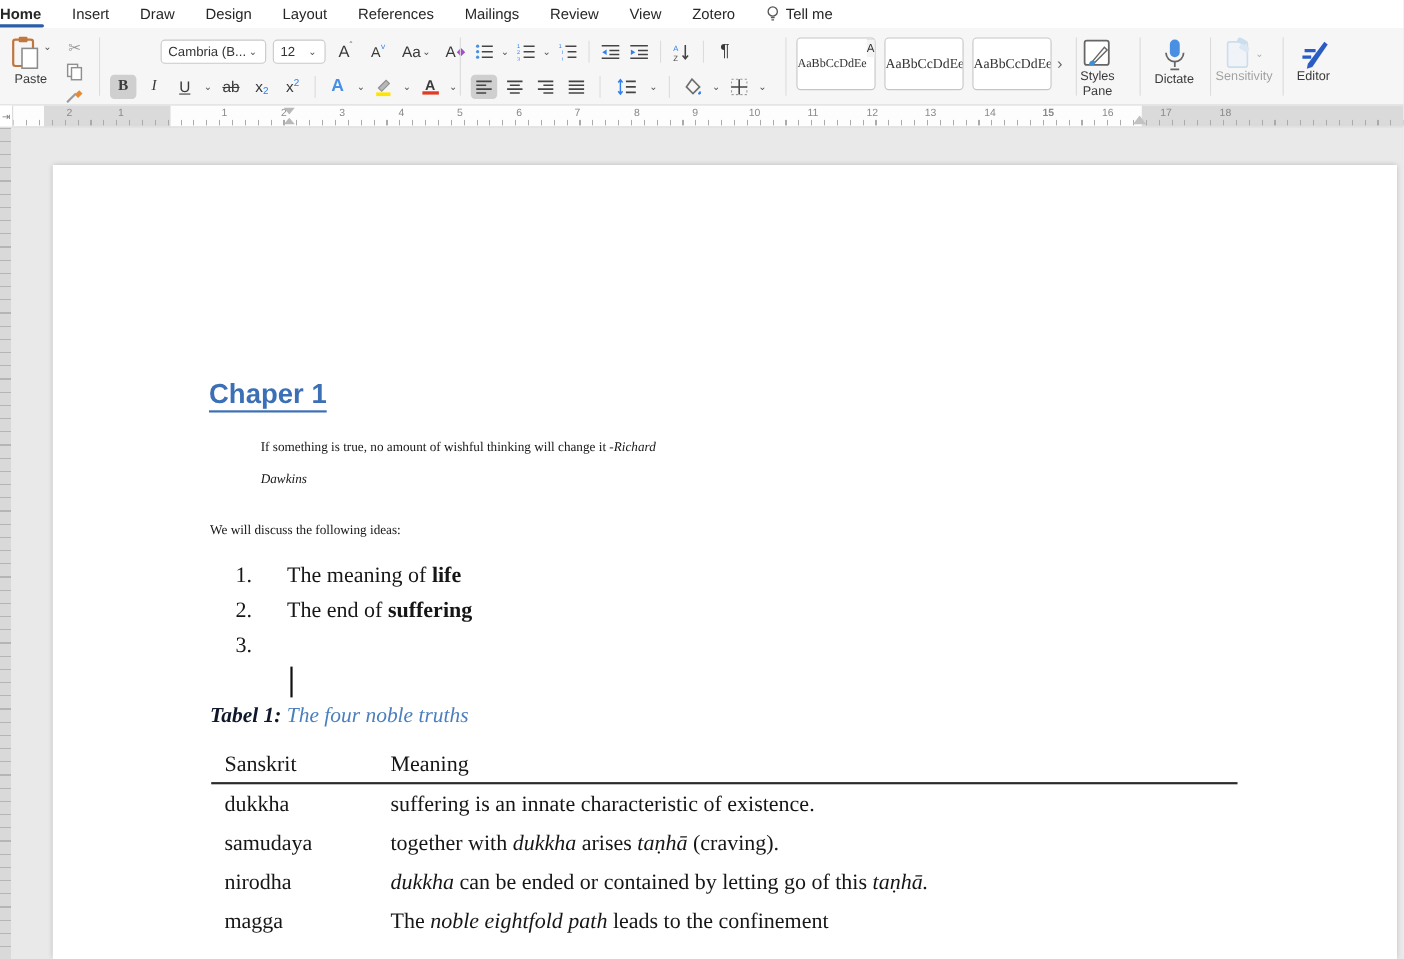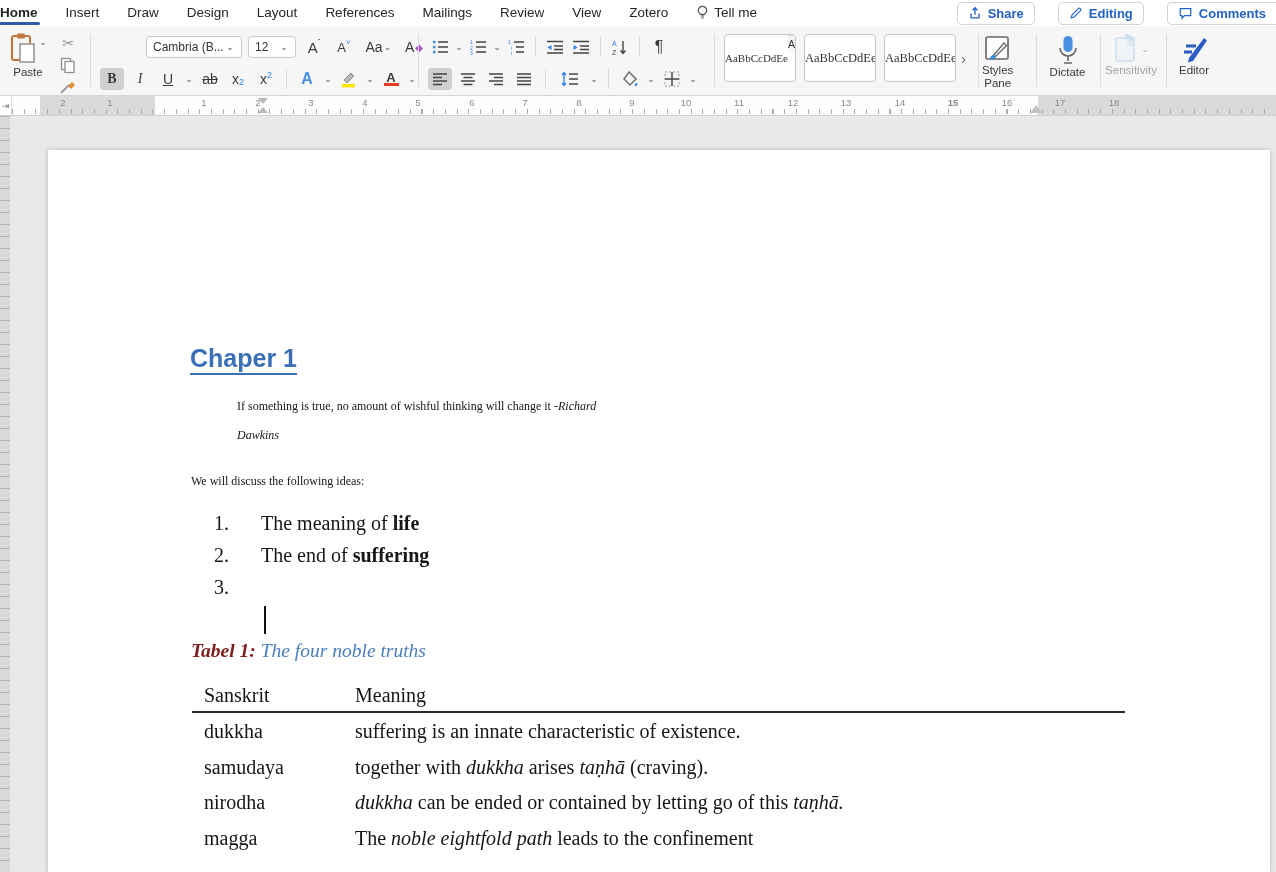--- a/index.html
+++ b/index.html
@@ -106,40 +106,20 @@
       <span class="tab">View</span>
       <span class="tab">Zotero</span>
       <span class="tab tellme">
         <svg width="13" height="15" viewBox="0 0 13 15">
             <circle cx="6.5" cy="5.5" r="4.2" fill="none" stroke="#555" stroke-width="1.2"></circle>
             <path d="M4.8 11h3.4M5.3 13h2.4" stroke="#555" stroke-width="1.2" fill="none"></path>
           </svg>
         <span>Tell me</span>
       </span>
     </div>
-    <div class="mb-actions">
-      <span class="mb-btn">
-        <svg width="14" height="14" viewBox="0 0 16 16">
-            <path d="M8 10V2.3M5.2 4.8 8 2l2.8 2.8M3.5 8.5v5h9v-5" fill="none" stroke="#2262c4" stroke-width="1.5"></path>
-          </svg>
-        <span>Share</span>
-      </span>
-      <span class="mb-btn">
-        <svg width="14" height="14" viewBox="0 0 16 16">
-            <path d="M2.5 13.5l1-3.4 7.2-7.2a1.4 1.4 0 0 1 2 0l.4.4a1.4 1.4 0 0 1 0 2l-7.2 7.2z" fill="none" stroke="#2262c4" stroke-width="1.3"></path>
-          </svg>
-        <span>Editing</span>
-      </span>
-      <span class="mb-btn">
-        <svg width="15" height="14" viewBox="0 0 16 16">
-            <path d="M2 3h12v8H7l-3 3v-3H2z" fill="none" stroke="#2262c4" stroke-width="1.4"></path>
-          </svg>
-        <span>Comments</span>
-      </span>
-    </div>
   </div>
 
   <div class="ribbon">
 
     <div class="bigbtn" style="left:8px; top:6px;">
       <span style="display:flex; align-items:flex-start;">
         <svg width="30" height="34" viewBox="0 0 30 34">
           <rect x="4" y="4" width="18" height="24" rx="2" fill="none" stroke="#c0763d" stroke-width="2"></rect>
           <rect x="9" y="1.5" width="8" height="5" rx="1" fill="#c0763d"></rect>
           <rect x="12" y="12" width="14" height="18" fill="#fff" stroke="#8a8a8a" stroke-width="1.4"></rect>
@@ -442,21 +422,21 @@
             <span class="txt"><span>The end of </span><span style="font-weight: bold;">suffering</span></span>
           </div>
 
           <div class="listitem">
             <span class="num">3.</span>
           </div>
         </div>
 
       <div class="cursorbar" style="left:216px; top:456px;"></div>
 
-      <div class="abs caption" style="left:143px; top:490px;"><span style="font-weight: bold; color: #7f1d1d;">Tabel 1: </span><span style="color: rgb(74, 126, 188);">The four noble truths</span></div>
+      <div class="abs caption" style="left:143px; top:490px;"><span style="font-weight: bold; color: #0f172a;">Tabel 1: </span><span style="color: rgb(74, 126, 188);">The four noble truths</span></div>
 
       <div class="abs thead" style="left:156px; top:534px;">Sanskrit</div>
       <div class="abs thead" style="left:307px; top:534px;">Meaning</div>
       <div class="tline" style="left:144px; top:561px; width:933px;"></div>
 
       <div>
 
           <div class="trow" style="left: 0px; top: 570px; width: 1222px; height: 36px;">
             <span class="abs" style="left:156px;">dukkha</span>
             <span class="abs" style="left:307px;"><span>suffering is an innate characteristic of existence.</span></span>

